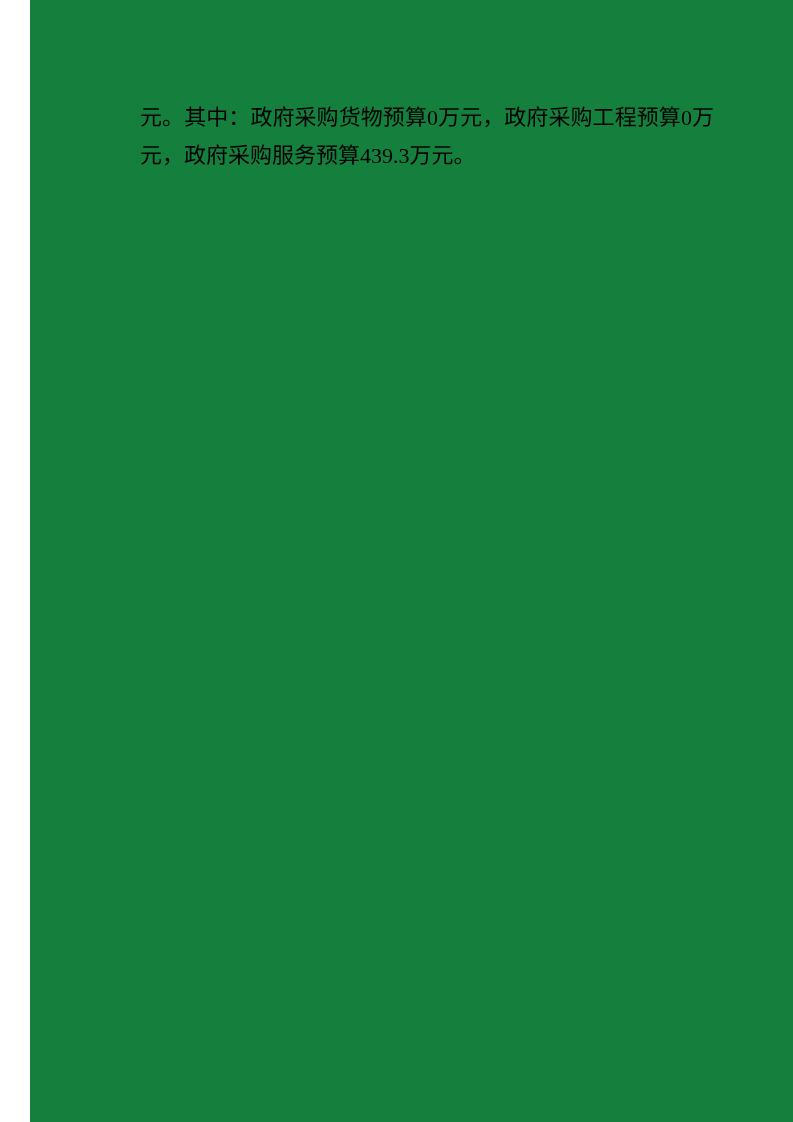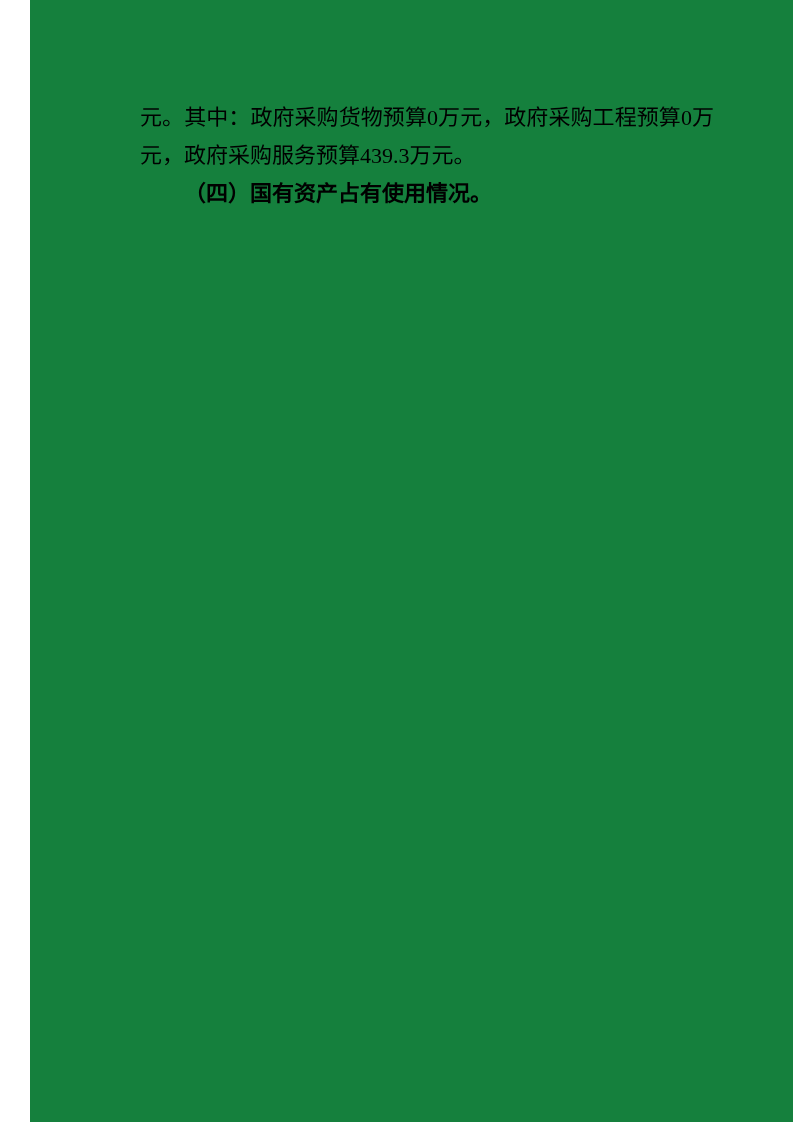--- a/index.html
+++ b/index.html
@@ -38,15 +38,14 @@
   .content p.heading {
     font-weight: bold;
   }
 </style>
 </head>
 <body>
 
 <div class="page">
   <div class="content">
     <p class="continuation">元。其中：政府采购货物预算0万元，政府采购工程预算0万元，政府采购服务预算439.3万元。</p>
-    <p class="heading">（四）国有资产占有使用情况。</p>
   </div>
 </div>
 
 </body></html>

